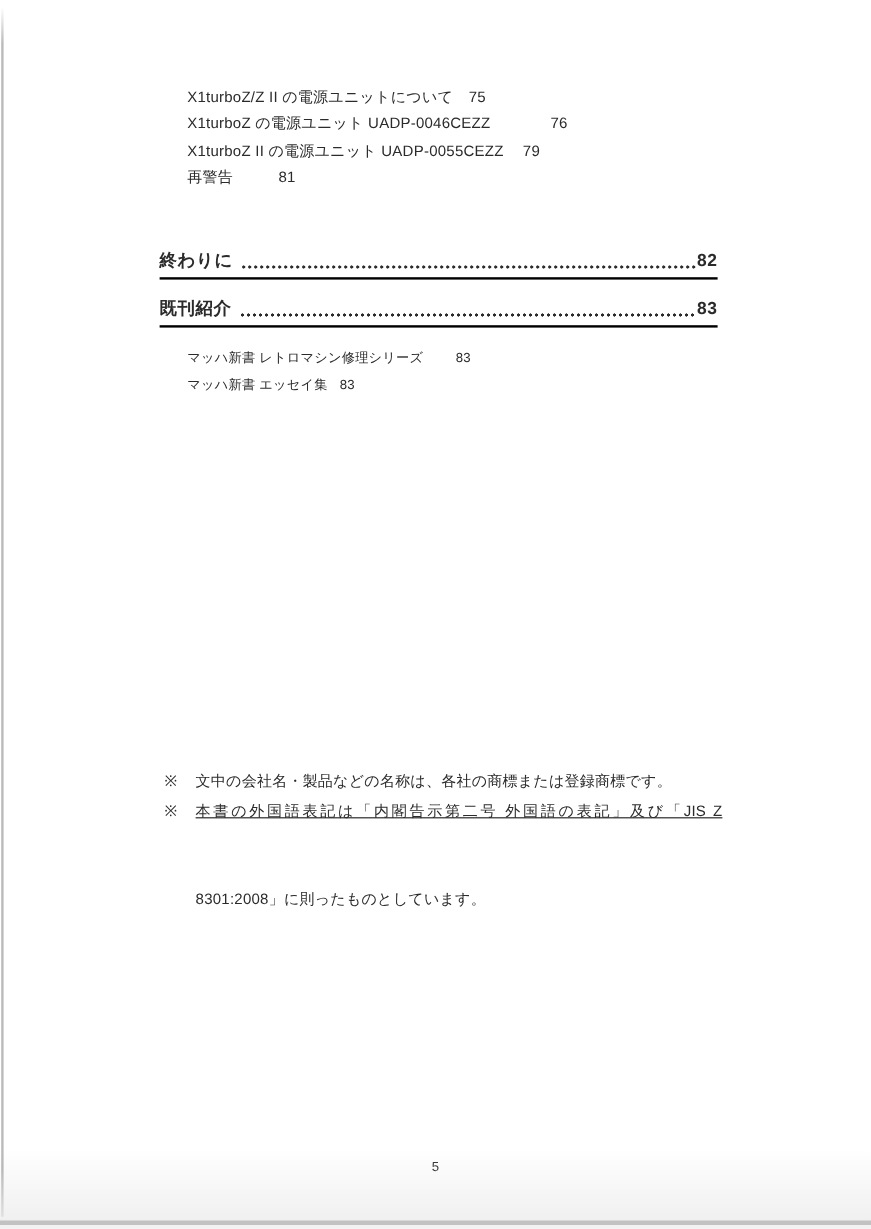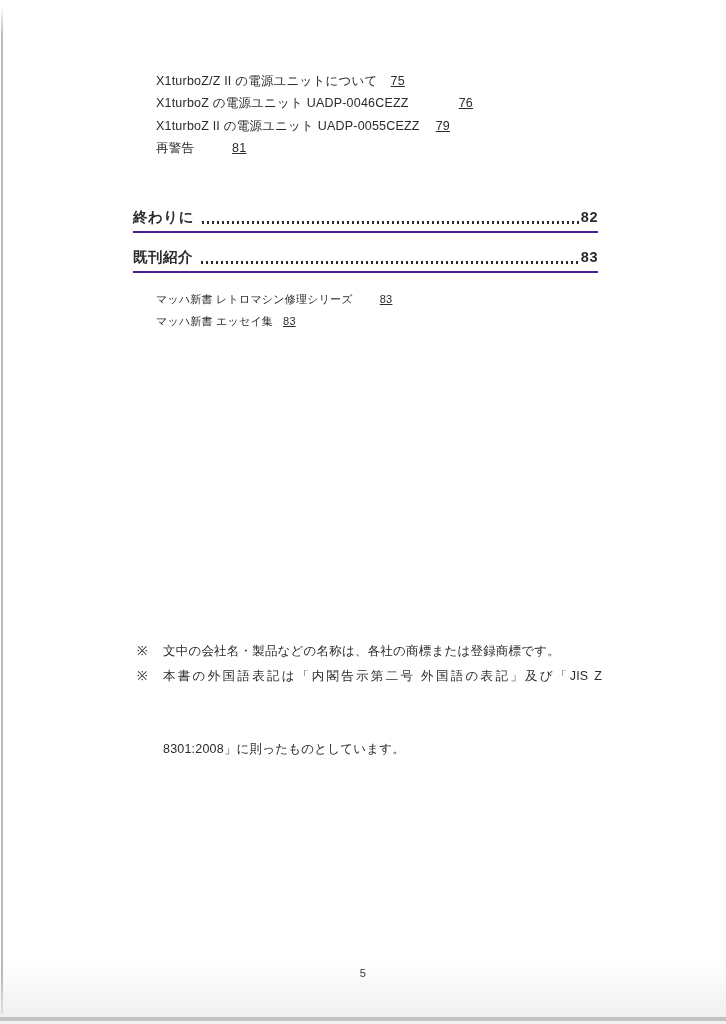--- a/index.html
+++ b/index.html
@@ -56,39 +56,39 @@
     top: 70px;
     font-size: 12.5px;
     letter-spacing: 0.2px;
   }
   .toc-top .toc-line,
   .kikan-list .toc-line {
     height: 22.4px;
     line-height: 22.4px;
     white-space: nowrap;
   }
-  .toc-line .pg { display: inline-block; text-decoration: underline; }
+  .toc-line .pg { display: inline-block; }
   .toc-top .toc-line:nth-child(1) .pg { margin-left: 13px; }
   .toc-top .toc-line:nth-child(2) .pg { margin-left: 50px; }
   .toc-top .toc-line:nth-child(3) .pg { margin-left: 16px; }
   .toc-top .toc-line:nth-child(4) .pg { margin-left: 38px; }
   .toc-top .toc-line:nth-child(5) .pg { margin-left: 22px; }
 
   
   .toc-heading {
     position: absolute;
     left: 133px;
     width: 465px;
     display: flex;
     align-items: baseline;
     font-weight: bold;
     font-size: 14.5px;
     letter-spacing: 0.5px;
     padding-bottom: 4px;
-    border-bottom: 2px solid #4c1d95;
+    border-bottom: 2px solid #000000;
     white-space: nowrap;
   }
   .toc-heading.h-owarini { top: 208px; }
   .toc-heading.h-kikan   { top: 248px; }
   .leader {
     flex: 1;
     align-self: flex-end;
     height: 5px;
     margin: 0 1px 2px 7px;
     background-image: radial-gradient(circle at 2px 2.5px, #2b2b2b 1.15px, rgba(0,0,0,0) 1.5px);
@@ -188,19 +188,19 @@
 </div>
 
 <div class="footnotes">
   <div class="footnote">
     <span class="fn-marker">※</span>
     <span class="fn-body">文中の会社名・製品などの名称は、各社の商標または登録商標です。</span>
   </div>
   <div class="footnote">
     <span class="fn-marker">※</span>
     <span class="fn-body">
-      <span class="fn-line fn-justify" style="display:block;">本書の外国語表記は「内閣告示第二号 外国語の表記」及び「JIS Z</span>
+      <span class="fn-line fn-justify" style="display:block;text-decoration:underline;">本書の外国語表記は「内閣告示第二号 外国語の表記」及び「JIS Z</span>
       <span class="fn-line" style="display:block;margin-top:48px;">8301:2008」に則ったものとしています。</span>
     </span>
   </div>
 </div>
 
 <div class="page-number">5</div>
 
 </body></html>

